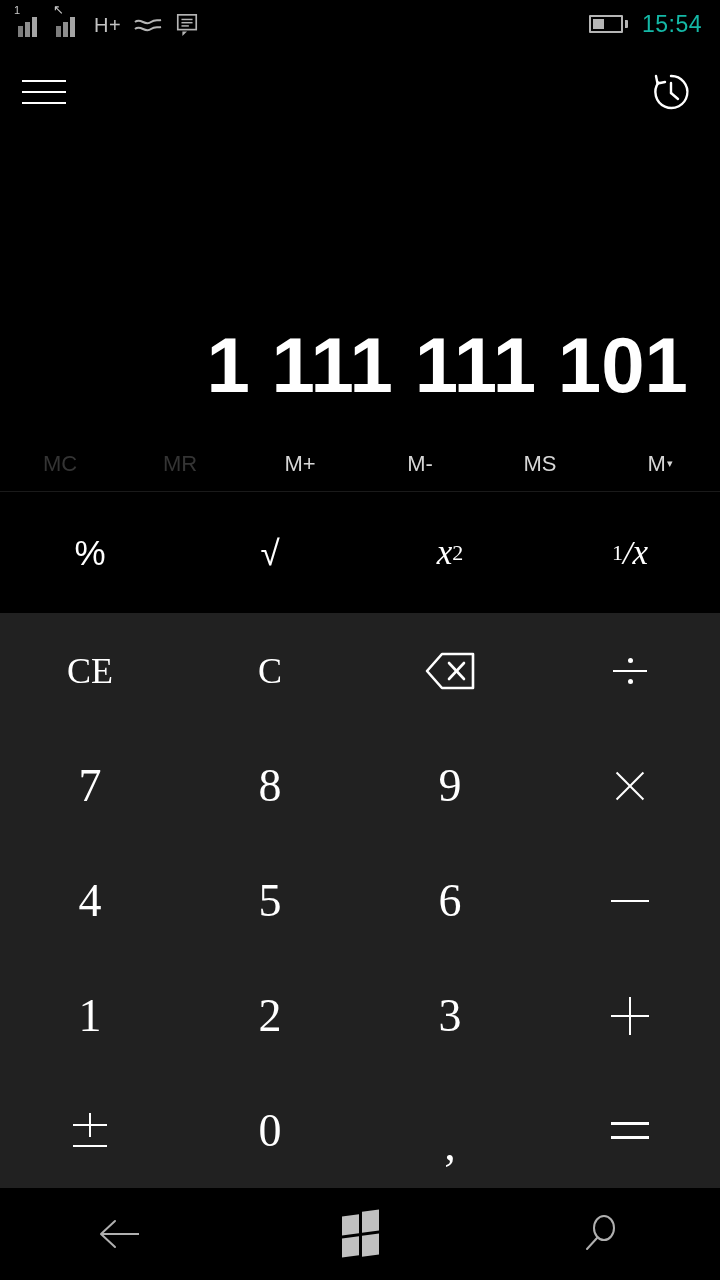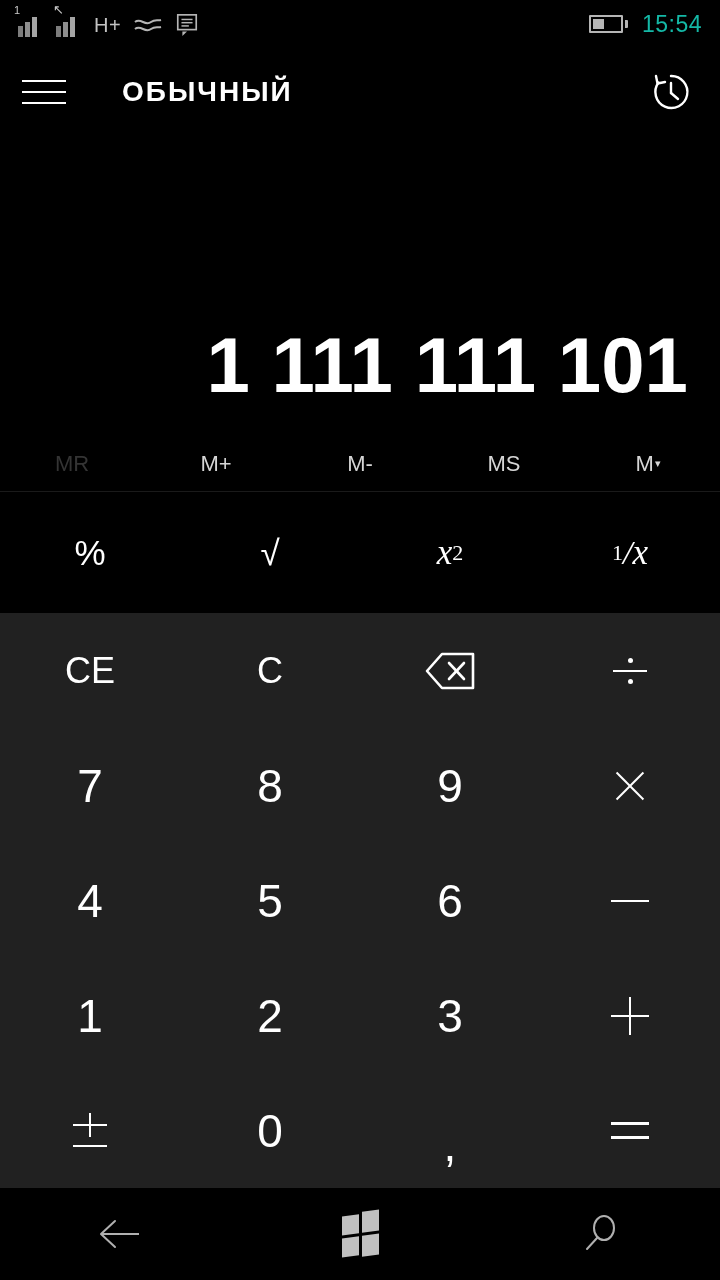--- a/index.html
+++ b/index.html
@@ -78,21 +78,21 @@
   .serif-i { font-family:"Liberation Serif", serif; font-style:italic; }
   .sup2 { font-family:"Liberation Serif", serif; font-style:normal; font-size:22px; vertical-align:super; }
   .frac1 { font-family:"Liberation Serif", serif; font-style:normal; font-size:22px; vertical-align:super; }
   .sqrt { font-size:42px; font-weight:300; }
 
   
   .keypad { flex:1 1 auto; background:#212121; display:flex; flex-direction:column; }
   .krow { flex:1; display:flex; }
   .key {
     flex:1; display:flex; align-items:center; justify-content:center;
-    color:#fff; font-size:46px; font-weight:300; cursor:pointer; user-select:none;
+    color:#fff; font-size:46px; font-weight:300; cursor:pointer; user-select:none;font-family:Liberation Serif, serif;
   }
   .key.small { font-size:36px; }
   .key.op { font-size:40px; font-weight:300; }
 
   
   .g-div { display:flex; flex-direction:column; align-items:center; justify-content:center; height:42px; width:42px; }
   .g-div .dot { width:5px; height:5px; border-radius:50%; background:#fff; }
   .g-div .bar { width:34px; height:2px; background:#fff; margin:7px 0; }
   .g-mul { position:relative; width:38px; height:38px; }
   .g-mul::before, .g-mul::after {
@@ -172,36 +172,36 @@
       <div class="clock">15:54</div>
     </div>
   </div>
 
   <div class="header">
     <div class="hamburger">
       <span></span>
         <span></span>
         <span></span>
     </div>
-    <div class="apptitle">ОБЫЧНЫЙ</div>
     <div class="histbtn">
       <svg width="42" height="42" viewBox="0 0 42 42">
         <path d="M21 5 A16 16 0 1 1 8.5 11.5" stroke="#fff" stroke-width="2.4" fill="none" stroke-linecap="round"></path>
         <polyline points="6,5 7.5,12.5 15,11" stroke="#fff" stroke-width="2.4" fill="none" stroke-linecap="round" stroke-linejoin="round"></polyline>
         <line x1="21" y1="12" x2="21" y2="22" stroke="#fff" stroke-width="2.4" stroke-linecap="round"></line>
         <line x1="21" y1="22" x2="28" y2="28" stroke="#fff" stroke-width="2.4" stroke-linecap="round"></line>
       </svg>
     </div>
   </div>
 
   <div class="display">
     <div class="result">1 111 111 101</div>
   </div>
 
   <div class="memrow">
+    <div class="mbtn disabled">MC</div>
     <div class="mbtn disabled">MR</div>
     <div class="mbtn">M+</div>
     <div class="mbtn">M-</div>
     <div class="mbtn">MS</div>
     <div class="mbtn">
       <span>M</span>
         <sup>▾</sup>
     </div>
   </div>
 

